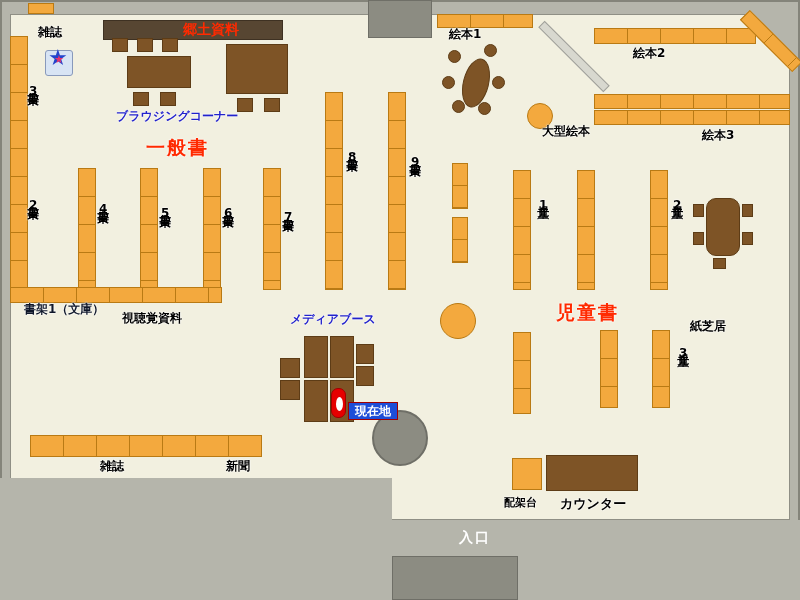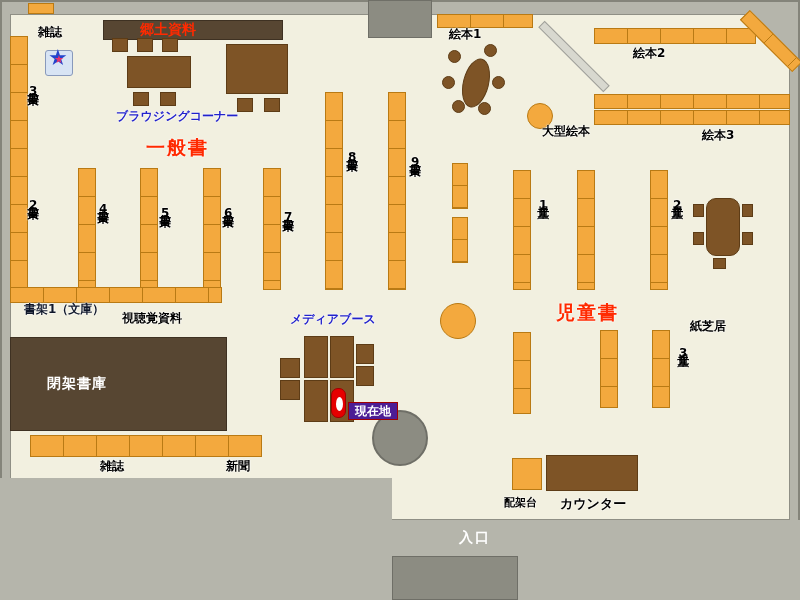--- a/index.html
+++ b/index.html
@@ -18,26 +18,26 @@
   .tbl{background:#7e5426;border:1px solid #5d3c16;}
   .chair{background:#7e5426;border:1px solid #5d3c16;}
   .dark-shelf{background:#574632;border:1px solid #3e3122;}
   .pillar{border-radius:50%;background:#8c8c82;border:2px solid #6f6f67;}
   .lbl{font-weight:bold;font-size:12px;white-space:nowrap;line-height:1.1;
        text-shadow:0 0 2px #fff,0 0 2px #fff;}
   .green{color:#000000}.red{color:#ff2a00}.blue{color:#2222cc}.black{color:#0f172a}
   .white{color:#fff;text-shadow:none;}
   .big{font-size:19px;letter-spacing:2px;}
   .v{writing-mode:vertical-rl;text-orientation:upright;letter-spacing:1px;}
-  .loc-box{background:#4c1d95;color:#fff;font-weight:bold;font-size:12px;
+  .loc-box{background:#1d4ed8;color:#fff;font-weight:bold;font-size:12px;
            display:flex;align-items:center;justify-content:center;border:1px solid #a00000;}
   .pin{background:#e60000;border:1px solid #a00000;border-radius:7px;}
   .pin-inner{background:#fff;border-radius:50%;}
   .diag{transform:rotate(45deg);}
-  .center{display:flex;align-items:center;padding-left:36px;}
+  .center{display:flex;align-items:center;justify-content:center;padding-left:36px;}
 </style>
 </head>
 <body>
 
 <div id="map">
 
   <div class="abs floor" style="left:10px;top:14px;width:780px;height:506px;"></div>
 
   <div class="abs wall" style="left:0;top:478px;width:392px;height:122px;"></div>
   <div class="abs wall" style="left:392px;top:520px;width:408px;height:80px;"></div>
@@ -125,23 +125,20 @@
   <div class="abs shelf-v" style="left:513px;top:332px;width:18px;height:82px;"></div>
   <div class="abs shelf-v" style="left:600px;top:330px;width:18px;height:78px;"></div>
   <div class="abs shelf-v" style="left:652px;top:330px;width:18px;height:78px;"></div>
   <div class="abs lbl green" style="left:690px;top:320px;">紙芝居</div>
   <div class="abs lbl green v" style="left:676px;top:344px;">児童3</div>
 
   <div class="abs shelf-h" style="left:10px;top:287px;width:212px;height:16px;"></div>
   <div class="abs lbl black" style="left:24px;top:303px;">書架1（文庫）</div>
   <div class="abs lbl green" style="left:122px;top:312px;">視聴覚資料</div>
 
-  <div class="abs dark-shelf center" style="left:10px;top:337px;width:217px;height:94px;">
-    <span class="lbl white" style="font-size:14px;letter-spacing:1px;">閉架書庫</span>
-  </div>
 
   <div class="abs lbl blue" style="left:290px;top:313px;">メディアブース</div>
   <div class="abs tbl" style="left:280px;top:358px;width:20px;height:20px;"></div>
   <div class="abs tbl" style="left:280px;top:380px;width:20px;height:20px;"></div>
   <div class="abs tbl" style="left:304px;top:336px;width:24px;height:42px;"></div>
   <div class="abs tbl" style="left:304px;top:380px;width:24px;height:42px;"></div>
   <div class="abs tbl" style="left:330px;top:336px;width:24px;height:42px;"></div>
   <div class="abs tbl" style="left:330px;top:380px;width:24px;height:42px;"></div>
   <div class="abs tbl" style="left:356px;top:344px;width:18px;height:20px;"></div>
   <div class="abs tbl" style="left:356px;top:366px;width:18px;height:20px;"></div>

